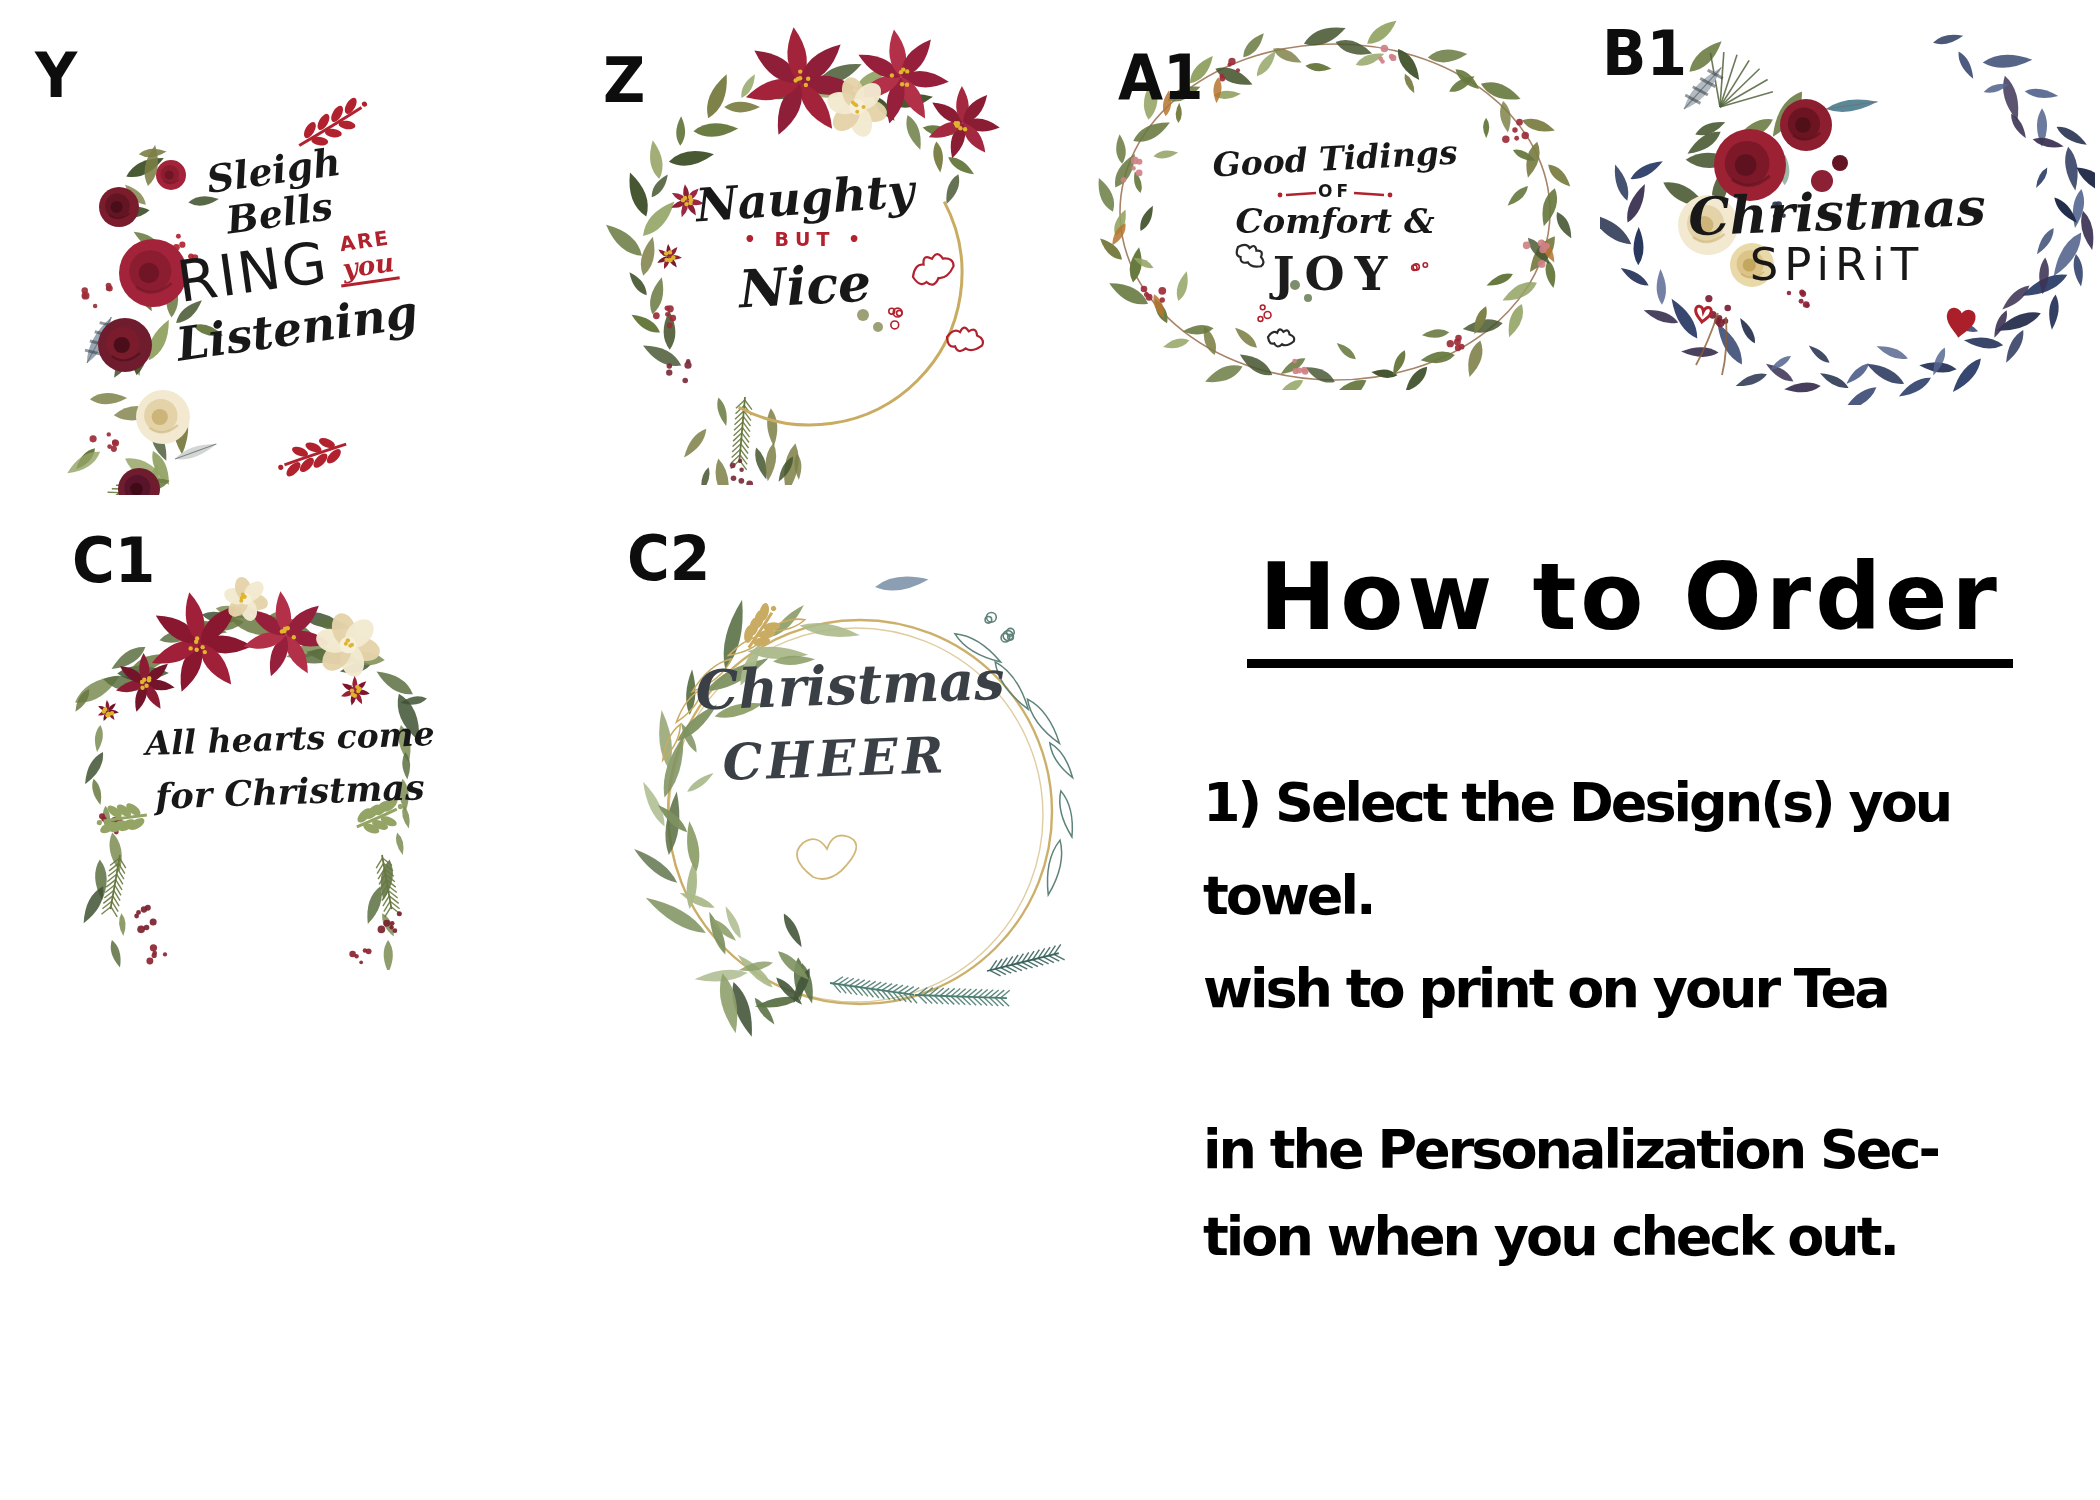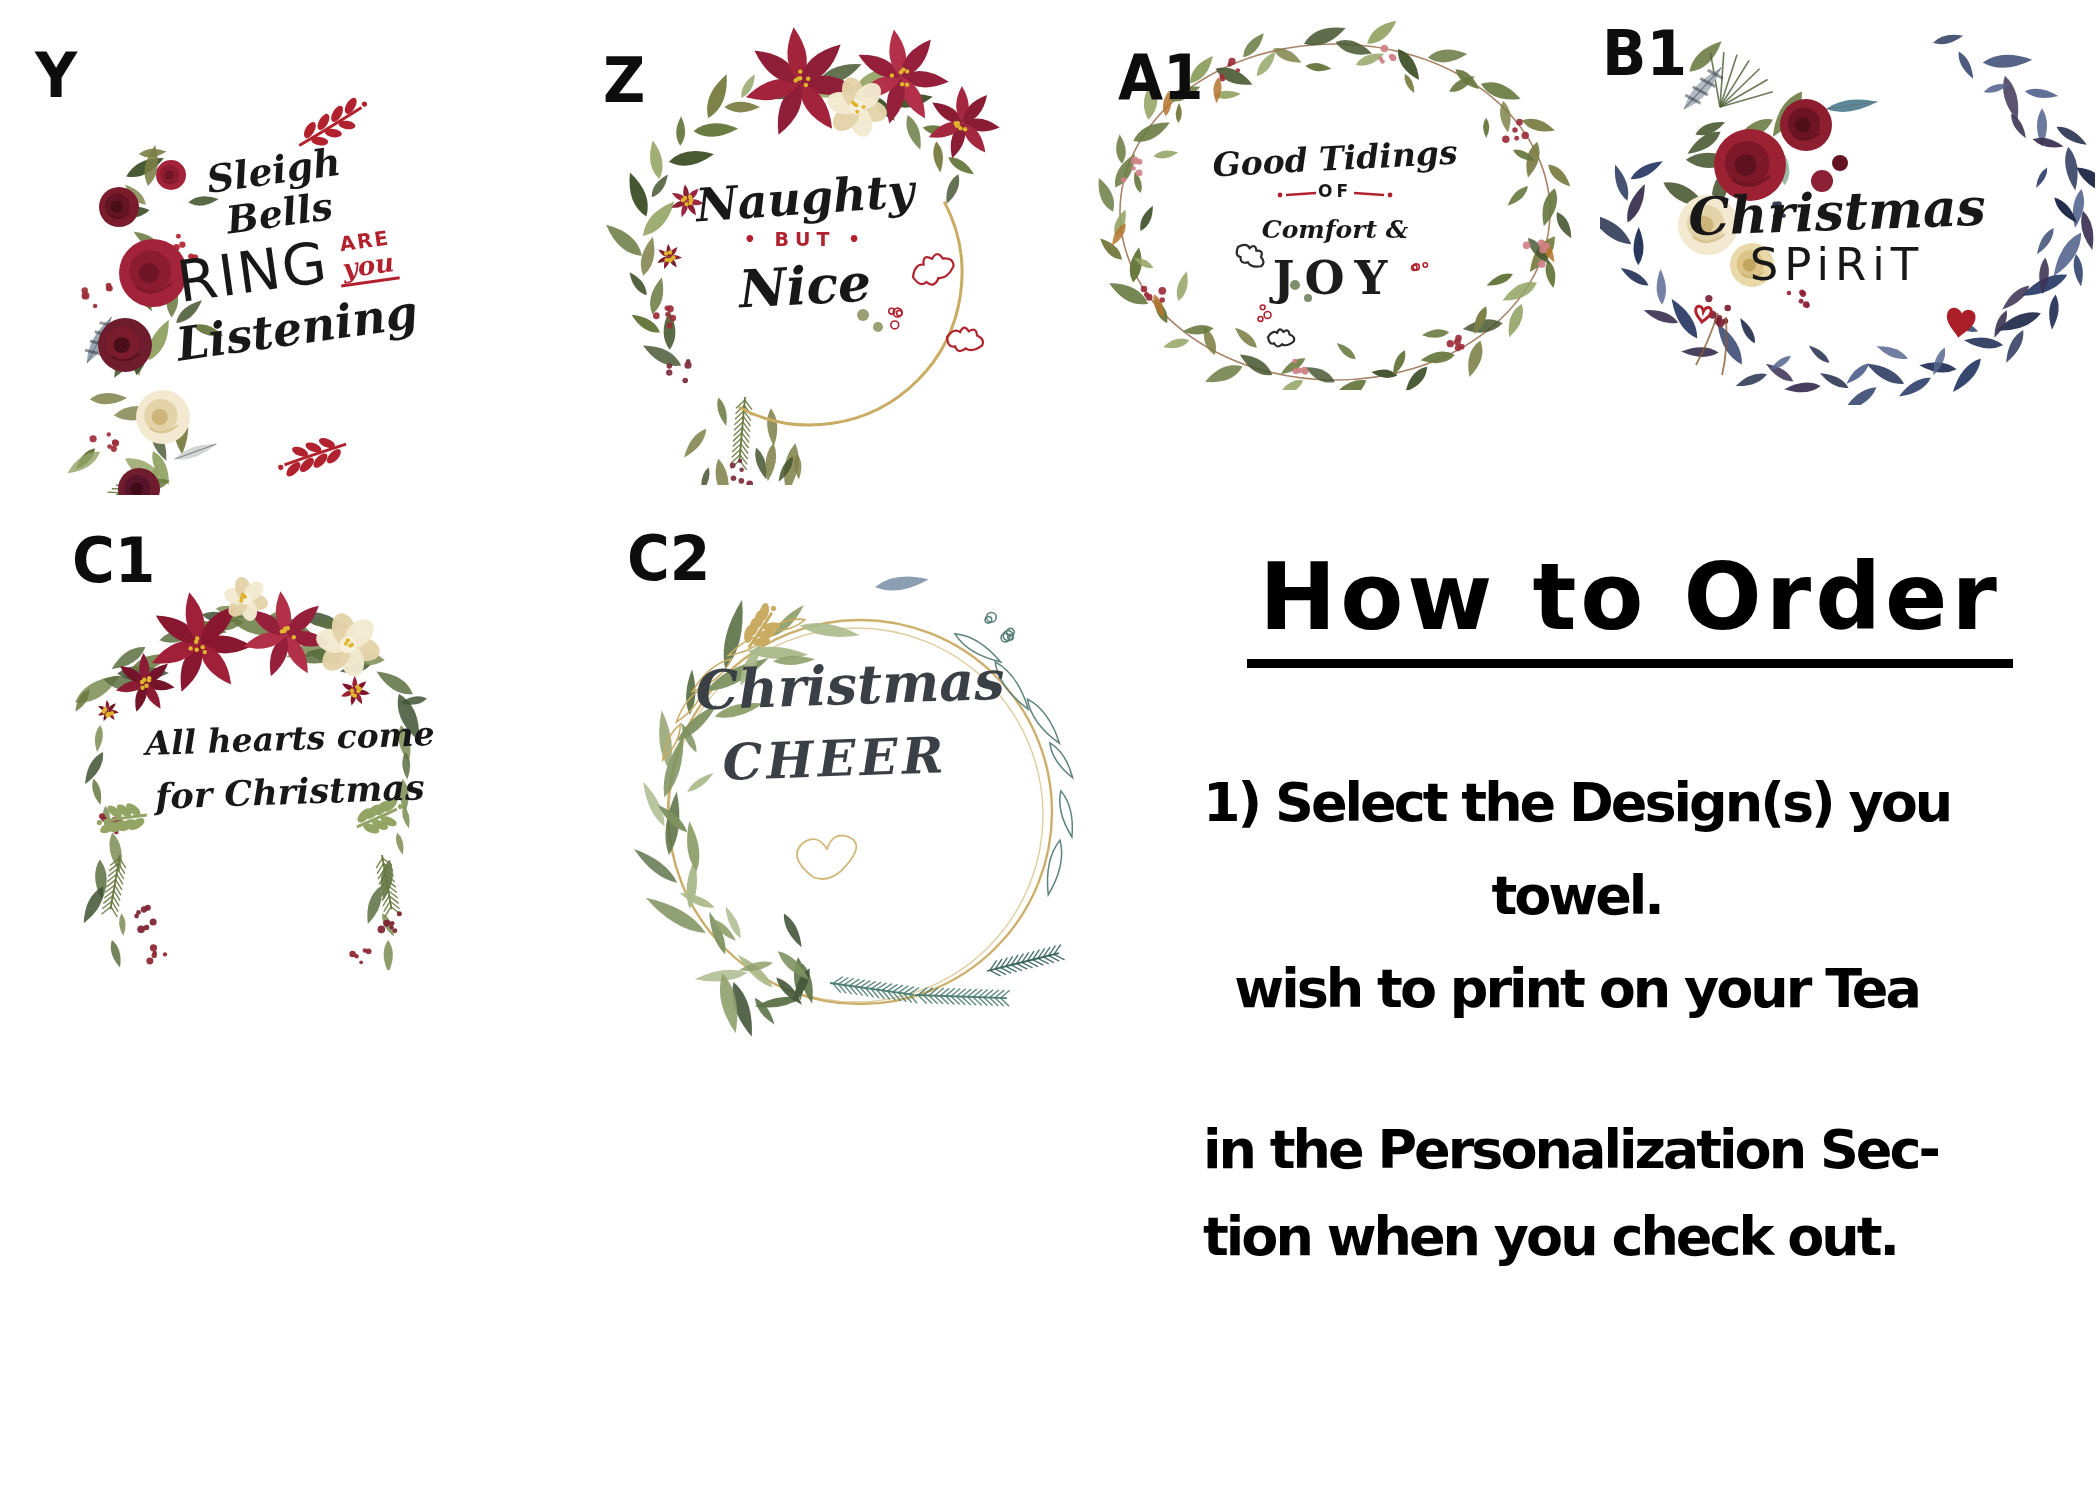--- a/index.html
+++ b/index.html
@@ -13,21 +13,21 @@
   .script{font-family:"DejaVu Serif",serif;font-style:italic;font-weight:600;color:#181818;line-height:1.12;}
   .caps{font-family:"DejaVu Sans",sans-serif;font-weight:700;color:#181818;line-height:1.05;}
   .serifcaps{font-family:"DejaVu Serif",serif;font-weight:700;color:#1c1c1c;line-height:1.05;}
   .red{color:#b1222e;}
   .charcoal{color:#3b4046;}
   .order-col{position:absolute;left:1185px;top:550px;width:890px;height:900px;}
   .title{font-size:92px;letter-spacing:4px;font-weight:700;color:#000;
          border-bottom:9px solid #000;padding:0 12px 12px;display:inline-block;line-height:1.05;}
   .step{position:absolute;left:18px;font-size:54px;font-weight:700;color:#000;
         letter-spacing:-3px;white-space:nowrap;}
-  .step1{top:206px;}  .step1 div{line-height:93px;text-align:center;}
+  .step1{top:206px;}  .step1 div{line-height:93px;}
   .step2{top:556px;}  .step2 div{line-height:87px;}
 </style>
 </head>
 <body>
 
 <div class="canvas">
 
   <div class="card" style="left:35px;top:45px;width:365px;height:450px">
     <svg id="svg-y" width="365" height="450" viewBox="0 0 365 450">
         <path d="M0 0 Q 16.769913329929114 -12.577434997446835 41.92478332482278 0 Q 16.769913329929114 12.577434997446835 0 0 Z" fill="#45552f" opacity="0.971156711364165" transform="translate(91.26589238177985 131.5397305879742) rotate(333.7133252900094)"></path>
@@ -480,21 +480,21 @@
         <circle cx="324.33584078541026" cy="252.68828662484884" r="2.691322903661057" fill="none" stroke="#b1222e" stroke-width="1.6"></circle>
         <circle cx="335.29774600919336" cy="249.98090419871733" r="2.211384202726185" fill="none" stroke="#b1222e" stroke-width="1.6"></circle>
         <circle cx="326.22750675911084" cy="251.99316058773547" r="3.119860972696915" fill="none" stroke="#b1222e" stroke-width="1.6"></circle>
         <circle cx="205" cy="270" r="5" fill="#5c7247" opacity="0.8"></circle>
         <circle cx="218" cy="283" r="4" fill="#5c7247" opacity="0.8"></circle>
       </svg>
     <div class="code" style="left:28px;top:32px">A1</div>
     <div class="htext" style="left:65px;top:126px;width:360px">
       <div class="script" style="font-size:33px;transform:rotate(-3deg)">Good Tidings</div>
       <div class="caps" style="font-size:17px;letter-spacing:4px;margin-top:5px">OF</div>
-      <div class="script" style="font-size:25px;margin-top:15px">Comfort &amp;</div>
+      <div class="script" style="font-size:34px;margin-top:1px">Comfort &amp;</div>
       <div class="serifcaps" style="font-size:46px;letter-spacing:10px;margin-top:10px">JOY</div>
     </div>
   </div>
 
   <div class="card" style="left:1600px;top:15px;width:495px;height:390px">
     <svg id="svg-b1" width="495" height="390" viewBox="0 0 495 390">
         <path d="M0 0 Q 12.400313781946899 -8.060203958265484 31.000784454867244 0 Q 12.400313781946899 8.060203958265484 0 0 Z" fill="#27355b" opacity="0.8280156450998037" transform="translate(332.9805926782525 27.734713500108313) rotate(-13.141380800418746)"></path>
         <path d="M0 0 Q 12.358841332234443 -8.033246865952387 30.897103330586106 0 Q 12.358841332234443 8.033246865952387 0 0 Z" fill="#35466f" opacity="0.8852861523302271" transform="translate(358.6056501894321 36.43897541809895) rotate(61.83092526961741)"></path>
         <path d="M0 0 Q 19.88944051153958 -12.928136332500726 49.723601278848946 0 Q 19.88944051153958 12.928136332500726 0 0 Z" fill="#35466f" opacity="0.8352777344733476" transform="translate(382.67425123937176 47.52528243459611) rotate(-3.1309288907069366)"></path>
         <path d="M0 0 Q 18.889386675320566 -12.278101338958368 47.223466688301414 0 Q 18.889386675320566 12.278101338958368 0 0 Z" fill="#3d3354" opacity="0.844278570911847" transform="translate(404.82481584137497 60.827086160051834) rotate(74.58352076445493)"></path>

